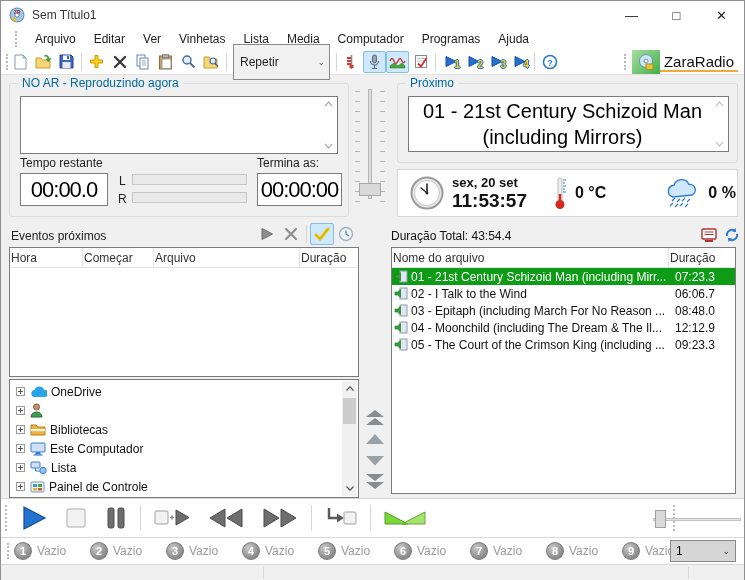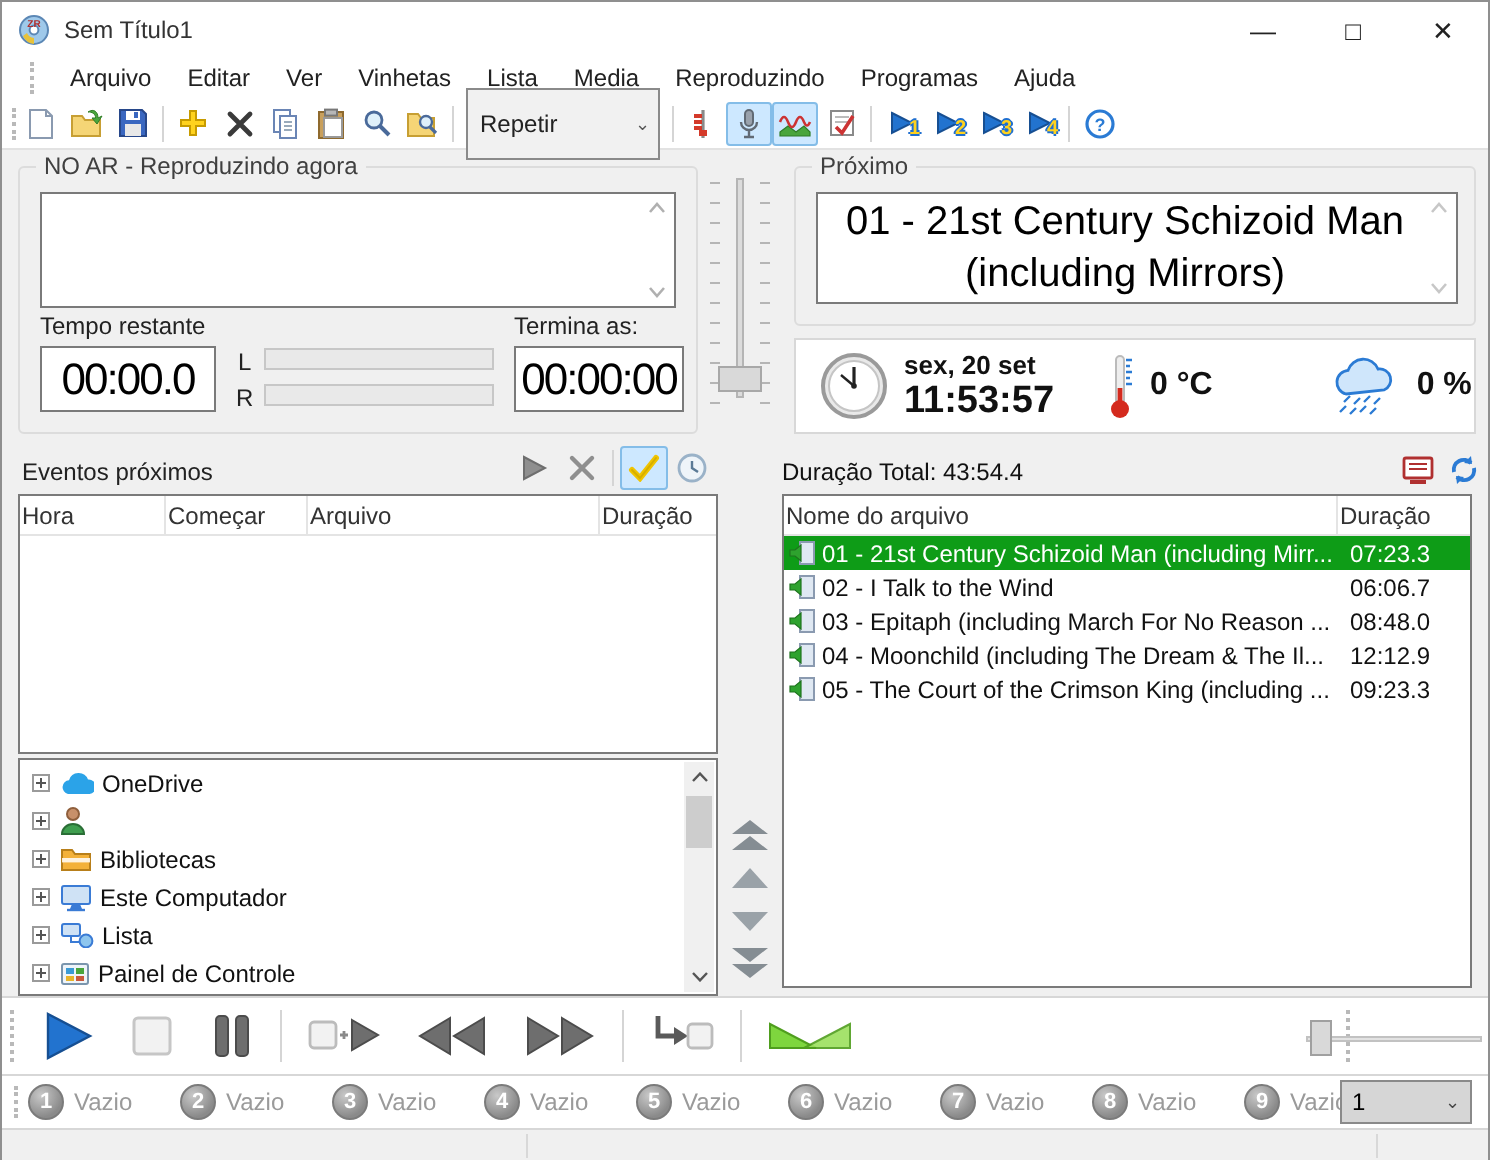--- a/index.html
+++ b/index.html
@@ -27,21 +27,21 @@
   .combo { height:36px; background:#f1f1f1; border:1px solid #8a8a8a; display:flex; align-items:center; padding:0 4px 0 6px; font-size:12px; }
   .combo .chev { margin-left:auto; color:#555; font-size:9px; }
   #repeat-combo { width:97px; margin:0 3px; }
   .seq-num { position:absolute; right:1px; bottom:2px; font-size:10px; font-weight:bold; color:#ffd21e; text-shadow:-1px 0 #1f6fd0,1px 0 #1f6fd0,0 -1px #1f6fd0,0 1px #1f6fd0; }
   #brand { margin-left:auto; display:flex; align-items:center; height:24px; margin-right:6px; }
   #brand .logo-box { width:28px; height:24px; background:linear-gradient(135deg,#a6dfa0,#3faf4b); display:flex; align-items:center; justify-content:center; }
   #brand .brand-text { font-size:15px; color:#111; padding:1px 4px 0 4px; border-bottom:2px solid #f0a93c; background:#fff; }
 
   
   .groupbox { position:absolute; border:1px solid #dcdcdc; border-radius:3px; }
-  .groupbox > .gb-label { position:absolute; top:-8px; left:8px; background:#f0f0f0; padding:0 4px; font-size:12px; color:#404040; }
+  .groupbox > .gb-label { position:absolute; top:-8px; left:8px; background:#f0f0f0; padding:0 4px; font-size:12px; color:#0369a1; }
   .listbox { position:absolute; background:#fff; border:1px solid #7a7a7a; }
   .mini-scroll { position:absolute; right:1px; top:1px; bottom:1px; width:15px; display:flex; flex-direction:column; justify-content:space-between; align-items:center; padding:3px 0; }
   .mini-scroll svg { opacity:.55; }
 
   #group-noar { left:8px; top:82px; width:340px; height:134px; }
   #noar-list { left:10px; top:12px; width:318px; height:58px; }
   .small-label { position:absolute; font-size:12px; color:#222; }
   .time-box { position:absolute; background:#fff; border:1px solid #7a7a7a; display:flex; align-items:center; justify-content:center; font-size:22px; letter-spacing:-1px; color:#000; }
   #remaining-box { left:10px; top:89px; width:88px; height:33px; }
   #ends-box { left:247px; top:89px; width:85px; height:33px; }
@@ -150,21 +150,21 @@
   </div>
 
   <div id="menubar">
     <span class="gripper"></span>
     <span class="menu-item">Arquivo</span>
     <span class="menu-item">Editar</span>
     <span class="menu-item">Ver</span>
     <span class="menu-item">Vinhetas</span>
     <span class="menu-item">Lista</span>
     <span class="menu-item">Media</span>
-    <span class="menu-item">Reproduzindo</span>
+    <span class="menu-item">Computador</span>
     <span class="menu-item">Programas</span>
     <span class="menu-item">Ajuda</span>
   </div>
 
   <div id="toolbar">
     <span class="gripper"></span>
     <div class="tb-btn">
         <svg width="15" height="16" viewBox="0 0 15 16">
           <path d="M2 1 h8 l3 3 v11 h-11 z" fill="#fff" stroke="#8a9ab0"></path>
           <path d="M10 1 v3 h3" fill="none" stroke="#8a9ab0"></path>
@@ -279,20 +279,31 @@
         </svg>
         <span class="seq-num">4</span>
       </div>
     <span class="tb-sep"></span>
     <div class="tb-btn">
         <svg width="16" height="16" viewBox="0 0 16 16">
           <circle cx="8" cy="8" r="6.5" fill="#fff" stroke="#2b7bd4" stroke-width="1.6"></circle>
           <text x="8" y="11.5" font-size="9" font-weight="bold" text-anchor="middle" fill="#2b7bd4">?</text>
         </svg>
       </div>
+    <div id="brand">
+      <span class="gripper" style="margin-right:5px"></span>
+      <div class="logo-box">
+          <svg width="18" height="18" viewBox="0 0 18 18">
+            <circle cx="9" cy="8" r="6.5" fill="#cfe6f5" stroke="#6a93b5"></circle>
+            <circle cx="9" cy="8" r="2" fill="#fff" stroke="#6a93b5"></circle>
+            <rect x="9" y="11" width="7" height="5.5" fill="#e8c23a" stroke="#b08f1e"></rect>
+          </svg>
+        </div>
+      <span class="brand-text">ZaraRadio</span>
+    </div>
   </div>
 
   <div class="groupbox" id="group-noar">
     <span class="gb-label">NO AR - Reproduzindo agora</span>
     <div class="listbox" id="noar-list">
       <div class="mini-scroll">
         <svg width="9" height="6" viewBox="0 0 9 6">
             <path d="M1 5 L4.5 1 L8 5" fill="none" stroke="#707070" stroke-width="1.3"></path>
           </svg>
         <svg width="9" height="6" viewBox="0 0 9 6">

